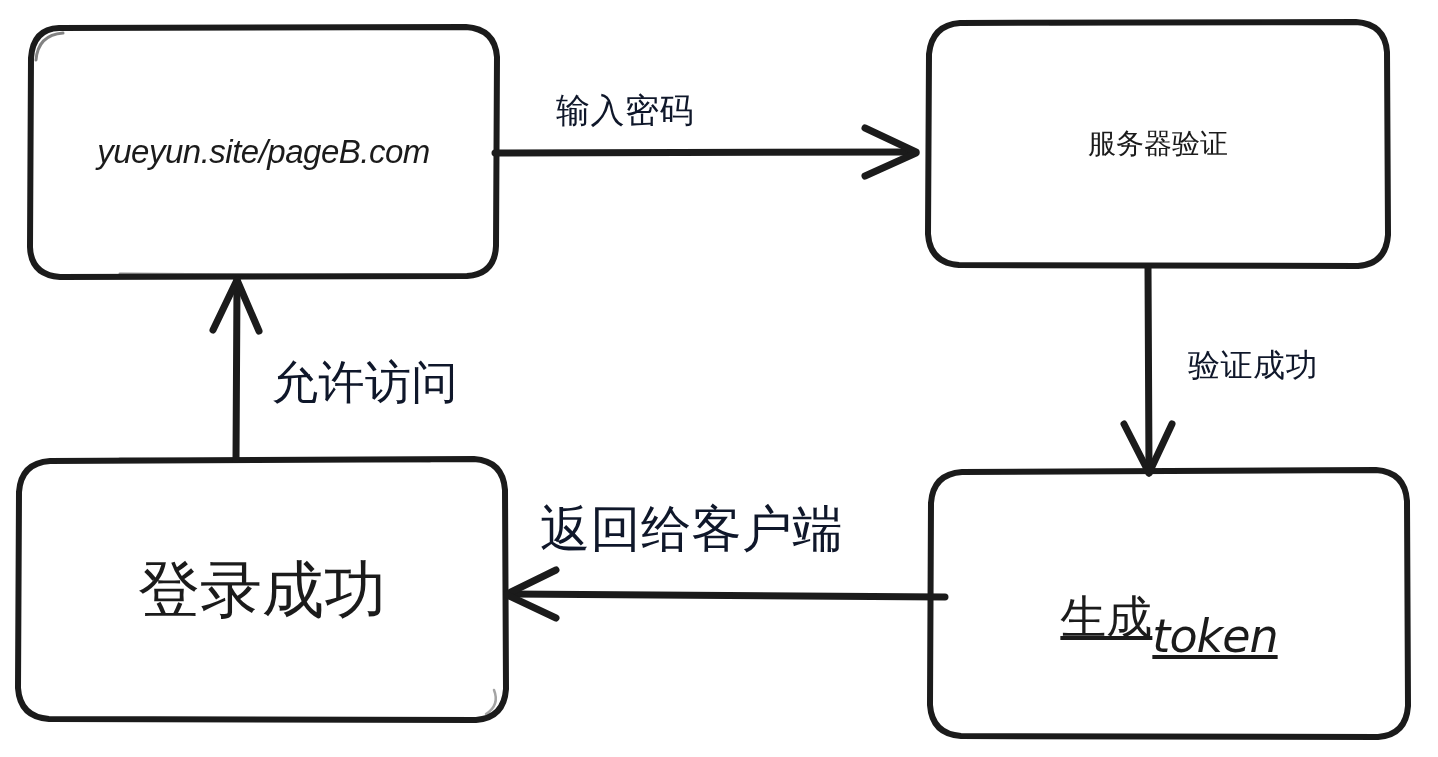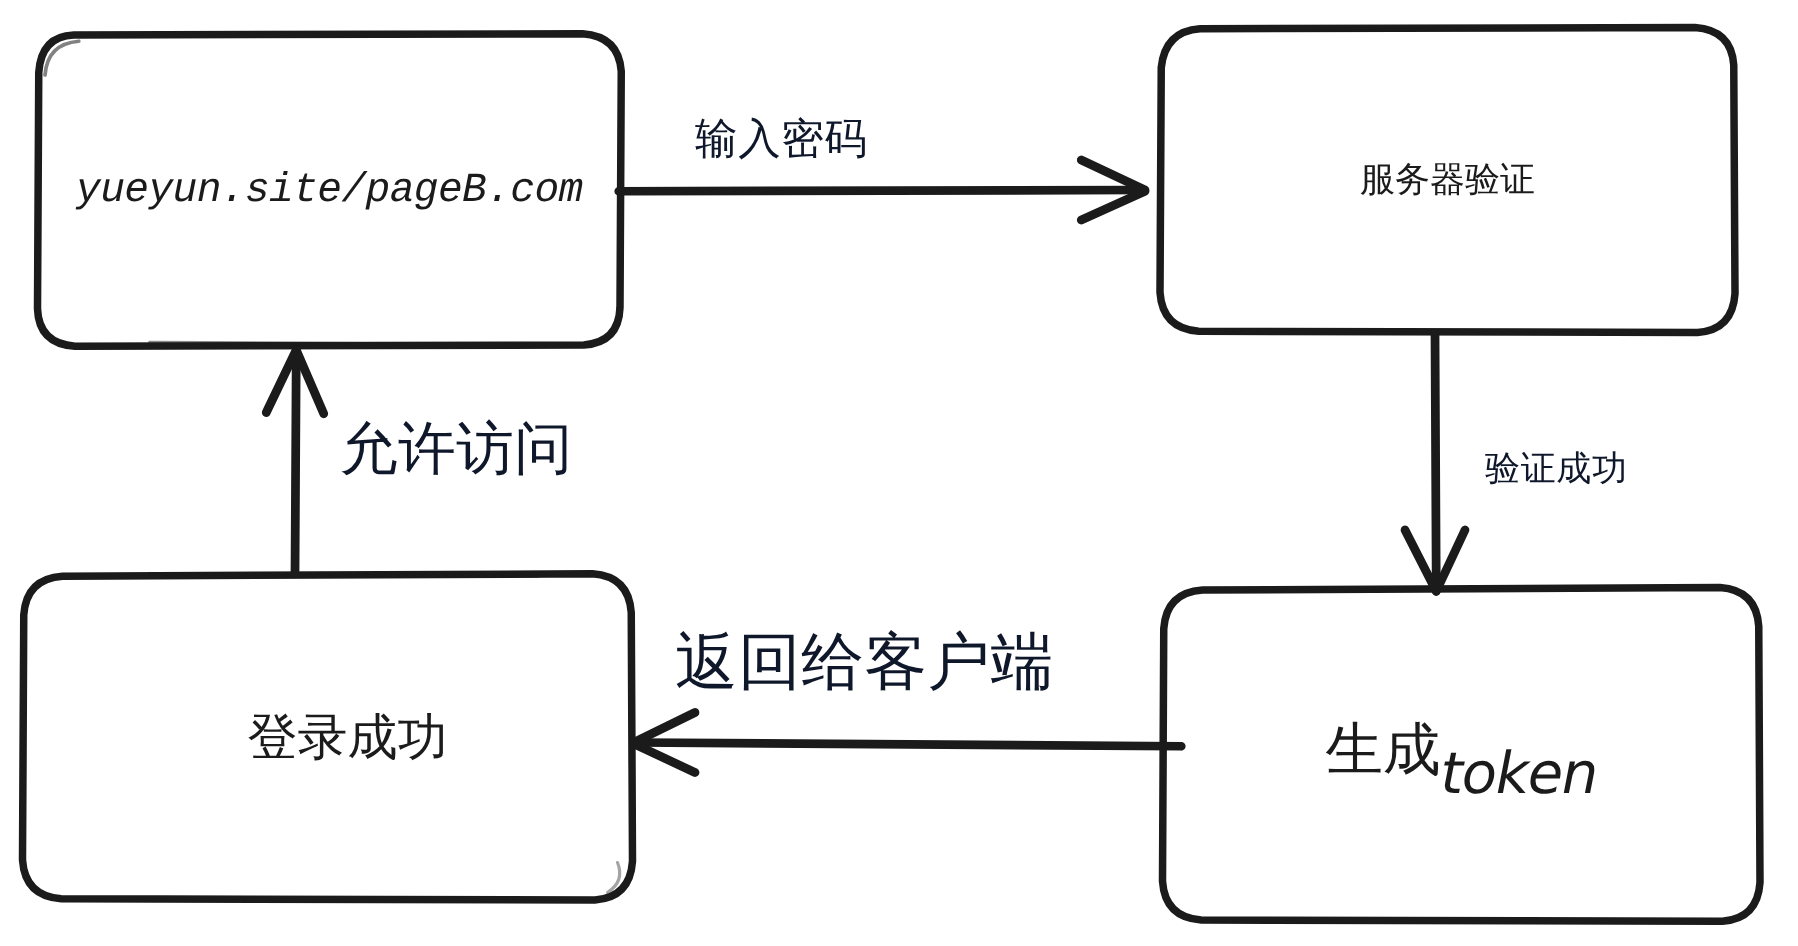--- a/index.html
+++ b/index.html
@@ -38,70 +38,70 @@
     letter-spacing: 0.5px;
     pointer-events: none;
   }
   
   #label-node-pageb {
     left: 30px;
     top: 27px;
     width: 467px;
     height: 250px;
     font-size: 33px;
-    font-family: Liberation Mono, monospace;
+    font-family: Liberation Sans, sans-serif;
     font-style: italic;
     letter-spacing: -0.5px;
   }
   #label-node-server {
     left: 928px;
     top: 22px;
     width: 460px;
     height: 244px;
     font-size: 28px;
   }
   #label-node-login {
-    left: 34px;
+    left: 18px;
     top: 459px;
     width: 488px;
     height: 261px;
-    font-size: 40px;
+    font-size: 62px;
   }
   #label-node-token {
     left: 930px;
-    top: 466px;
+    top: 484px;
     width: 478px;
     height: 267px;
     font-size: 46px;
+    text-decoration: underline;
   }
   #label-node-token .latin {
     font-family: "DejaVu Sans", sans-serif;
     font-style: italic;
     letter-spacing: -1px;
     margin-top: 36px;
   }
   #label-edge-password {
     left: 556px;
     top: 88px;
     font-size: 34px;
   }
   #label-edge-verified {
     left: 1188px;
     top: 344px;
-    font-size: 28px;
-    margin-top: 12px;
+    font-size: 32px;
   }
   #label-edge-return {
     left: 540px;
     top: 496px;
     font-size: 50px;
   }
   #label-edge-allow {
     left: 272px;
-    top: 328px;
+    top: 352px;
     font-size: 46px;
   }
 </style>
 </head>
 <body>
 
 <svg id="canvas" viewBox="0 0 1438 757" xmlns="http://www.w3.org/2000/svg">
 
   <g>
     <path d="M59 28 Q33 29 31 58 L30 247 Q31 275 60 277 L467 276 Q495 274 496 246 L497 57 Q495 29 466 27 L59 28 Z" fill="#ffffff" stroke="#1b1b1b" stroke-width="6" stroke-linecap="round" stroke-linejoin="round"></path>

